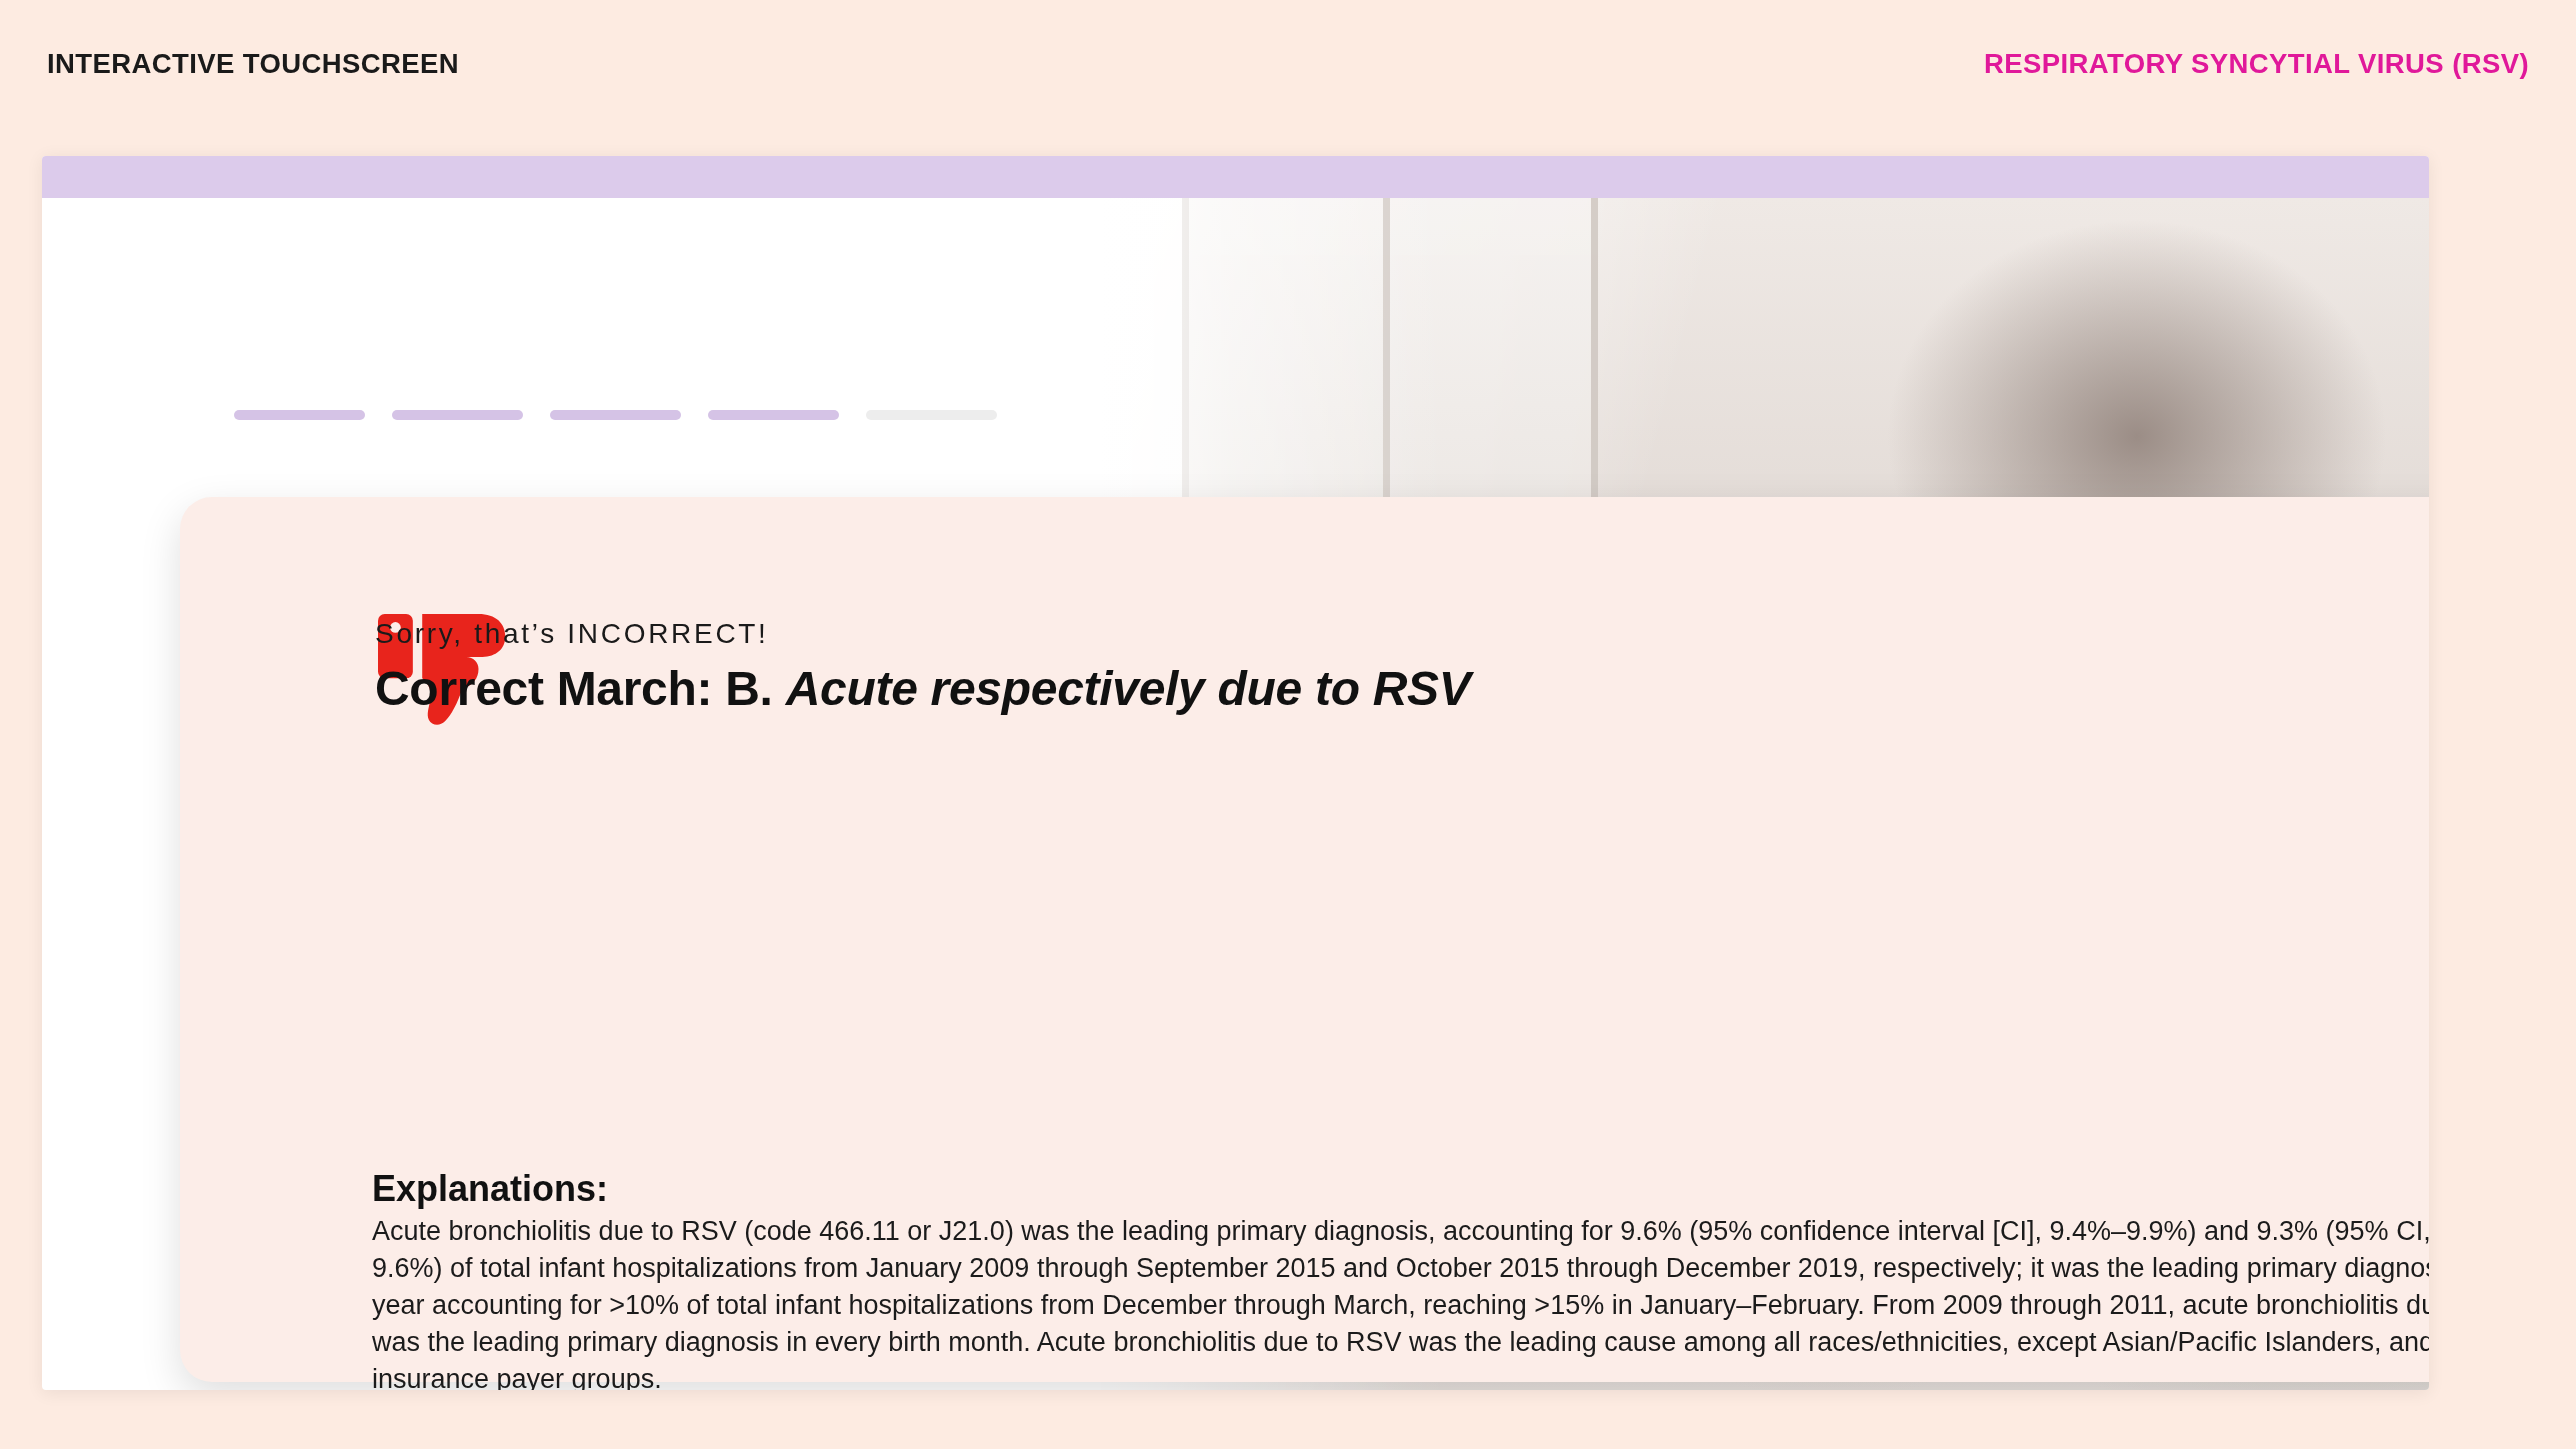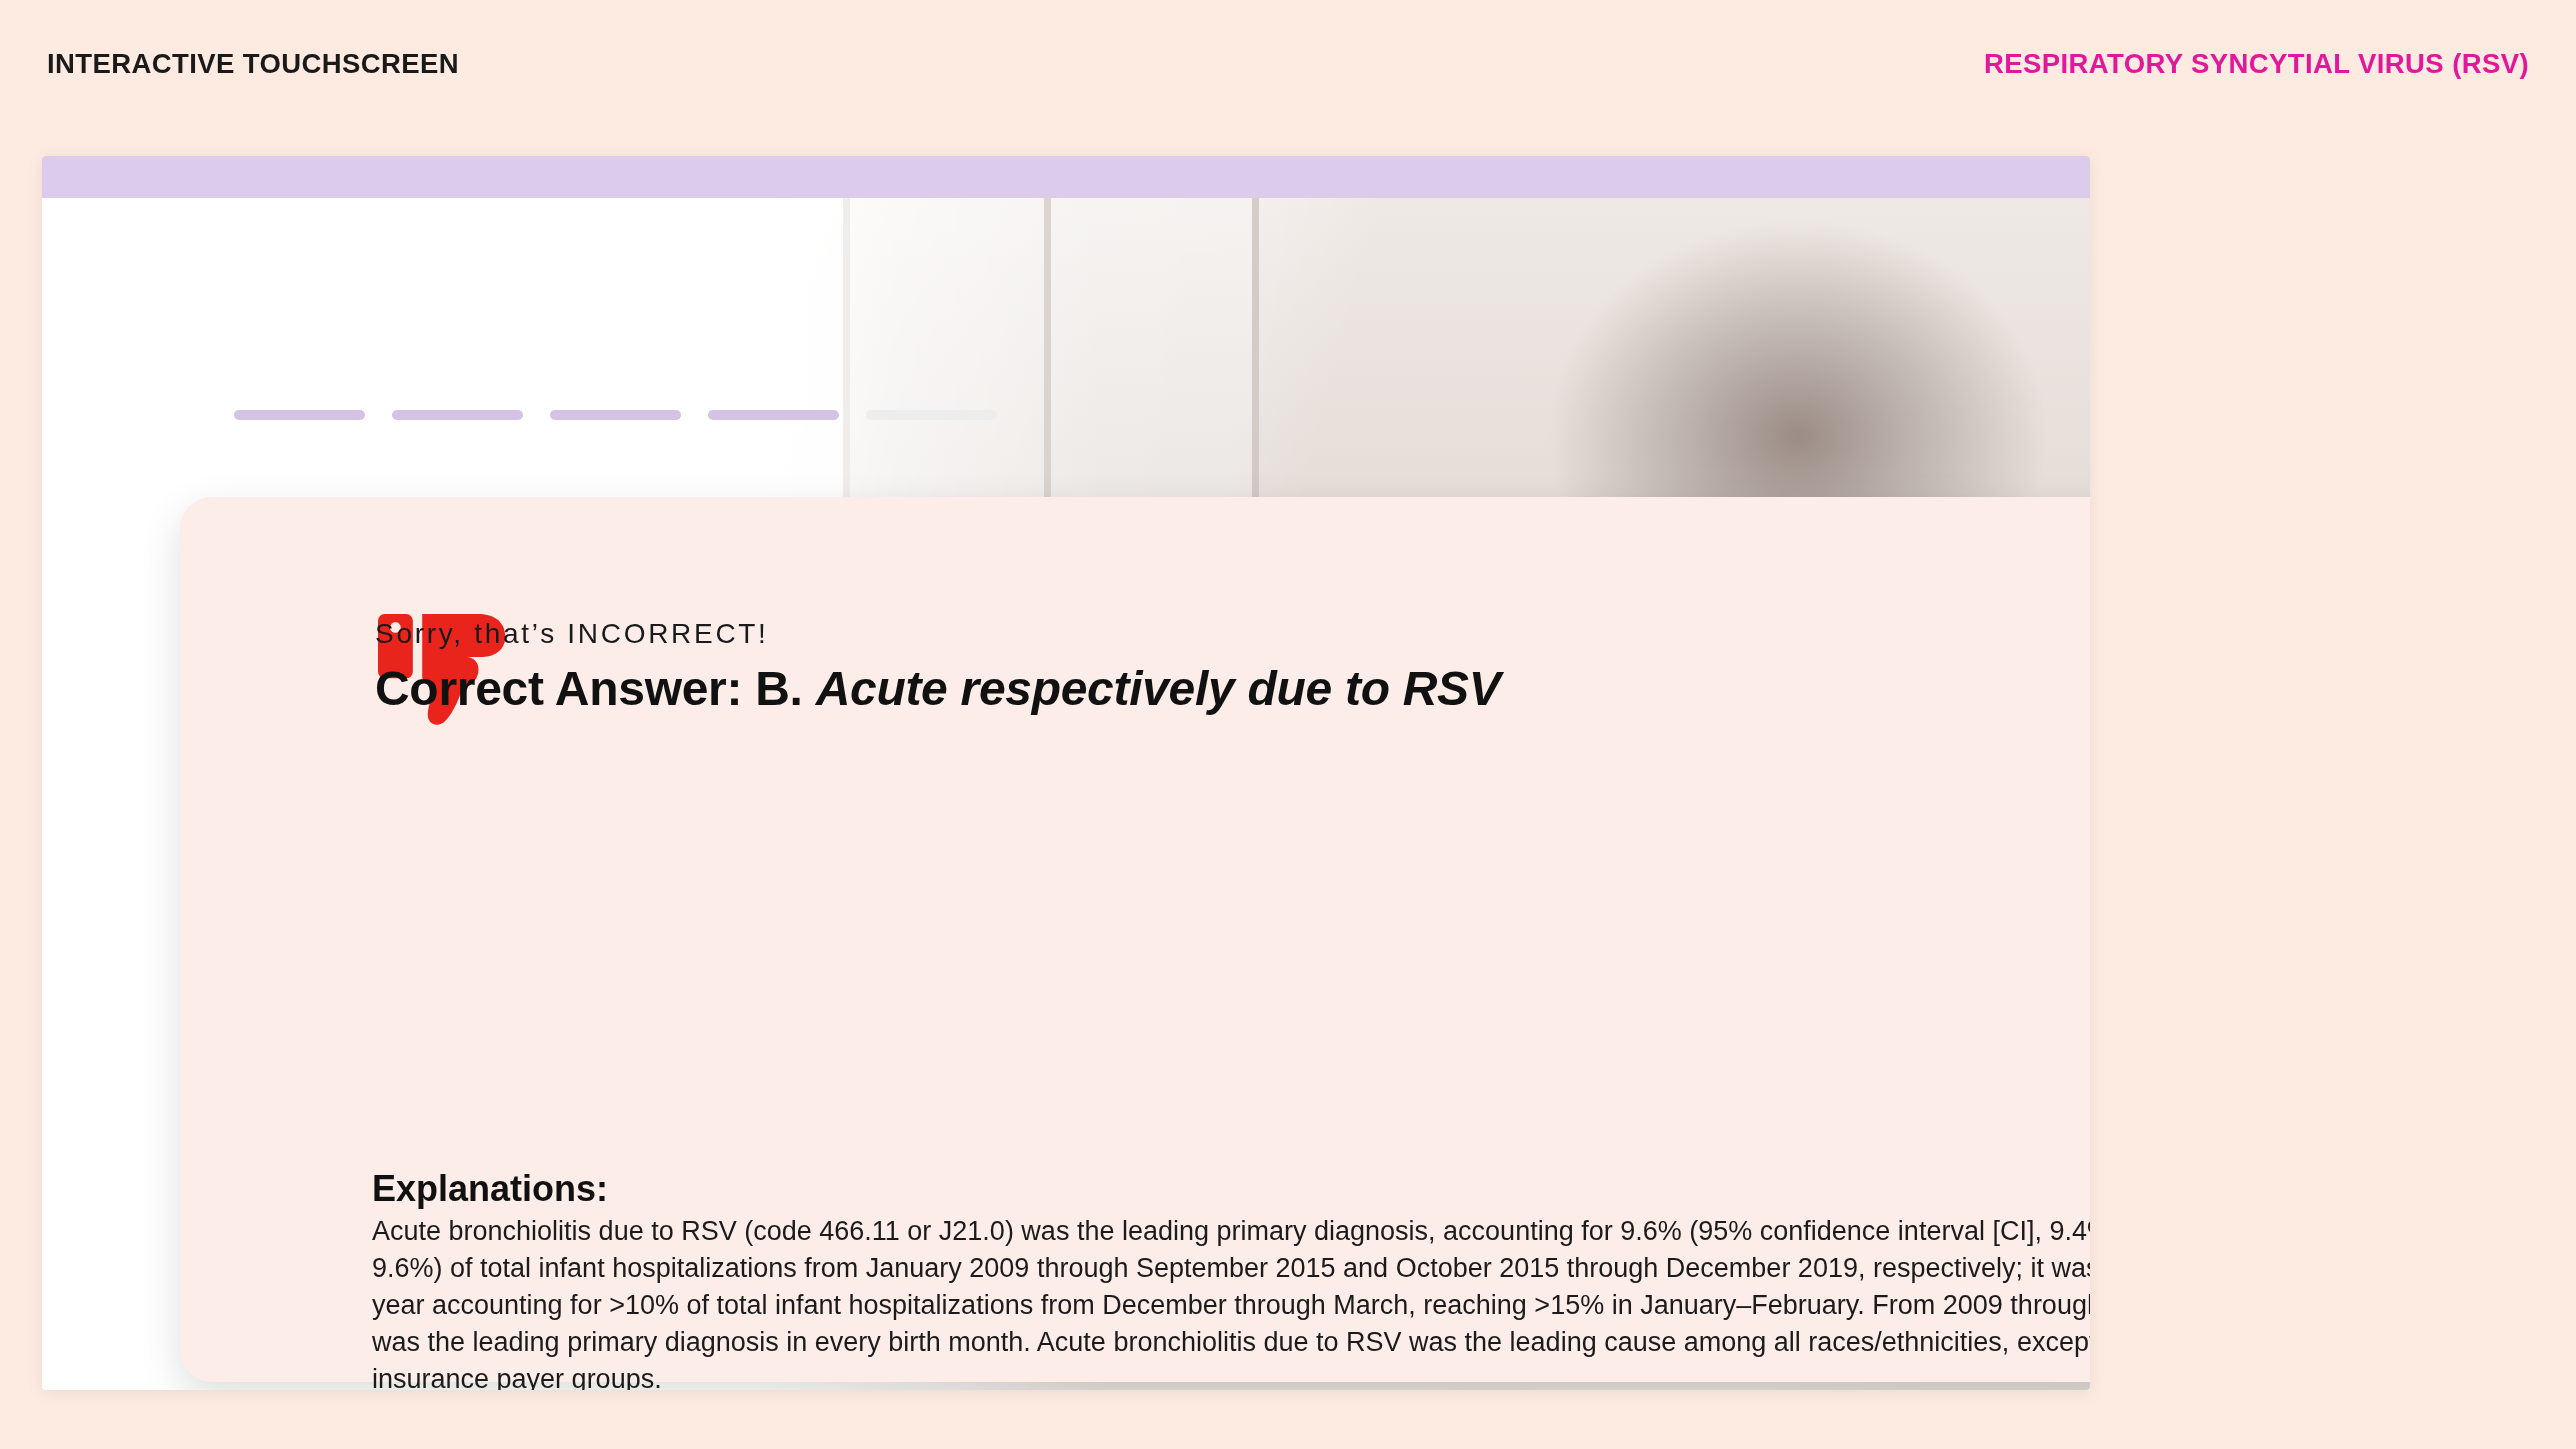--- a/index.html
+++ b/index.html
@@ -38,21 +38,21 @@
     font-weight: bold;
     letter-spacing: 0.4px;
     color: #E0189A;
   }
 
   
   .panel {
     position: absolute;
     left: 42px;
     top: 156px;
-    width: 2048px;
+    width: 2387px;
     height: 1234px;
     background: #ffffff;
     border-radius: 4px;
     overflow: hidden;
     box-shadow: 0 2.7px 17.4px rgba(0,0,0,0.07);
   }
   .panel-topstrip {
     position: absolute;
     top: 0; left: 0;
     width: 100%;
@@ -225,21 +225,21 @@
       <svg width="134" height="114" viewBox="0 0 200 170" xmlns="http://www.w3.org/2000/svg">
         <rect x="0" y="0" width="52" height="96" rx="10" fill="#E8241C"></rect>
         <circle cx="26" cy="20" r="8" fill="#FCEDE8"></circle>
         <path d="M66 0 H150 C176 0 190 14 190 34 C190 52 176 64 156 64 H132 C142 64 150 72 150 82 C150 96 142 106 126 112 C118 134 110 150 100 160 C92 168 80 166 76 158 C72 150 76 140 78 128 C80 114 76 104 66 96 Z" fill="#E8241C"></path>
       </svg>
     </div>
 
     <div class="card-head">
       <div class="sorry-line">Sorry, that’s INCORRECT!</div>
       <div class="correct-line">
-        <span>Correct Answer: B. </span><span class="ital">Acute respectively due to RSV</span>
+        <span>Correct March: B. </span><span class="ital">Acute respectively due to RSV</span>
       </div>
     </div>
 
     <div class="explanations-label">Explanations:</div>
 
     <div class="explanation-body">Acute bronchiolitis due to RSV (code 466.11 or J21.0) was the leading primary diagnosis, accounting for 9.6% (95% confidence interval [CI], 9.4%–9.9%) and 9.3% (95% CI, 9.0%–9.6%) of total infant hospitalizations from January 2009 through September 2015 and October 2015 through December 2019, respectively; it was the leading primary diagnosis in every year accounting for &gt;10% of total infant hospitalizations from December through March, reaching &gt;15% in January–February. From 2009 through 2011, acute bronchiolitis due to RSV was the leading primary diagnosis in every birth month. Acute bronchiolitis due to RSV was the leading cause among all races/ethnicities, except Asian/Pacific Islanders, and all insurance payer groups.</div>
 
   </div>
 </div>
 

